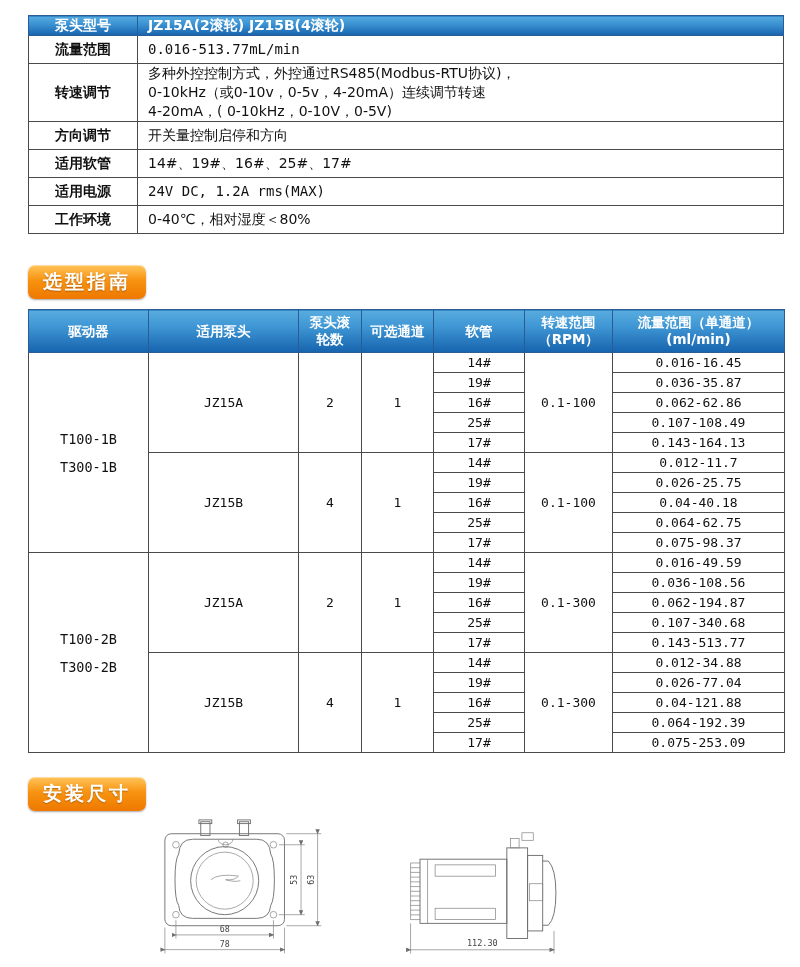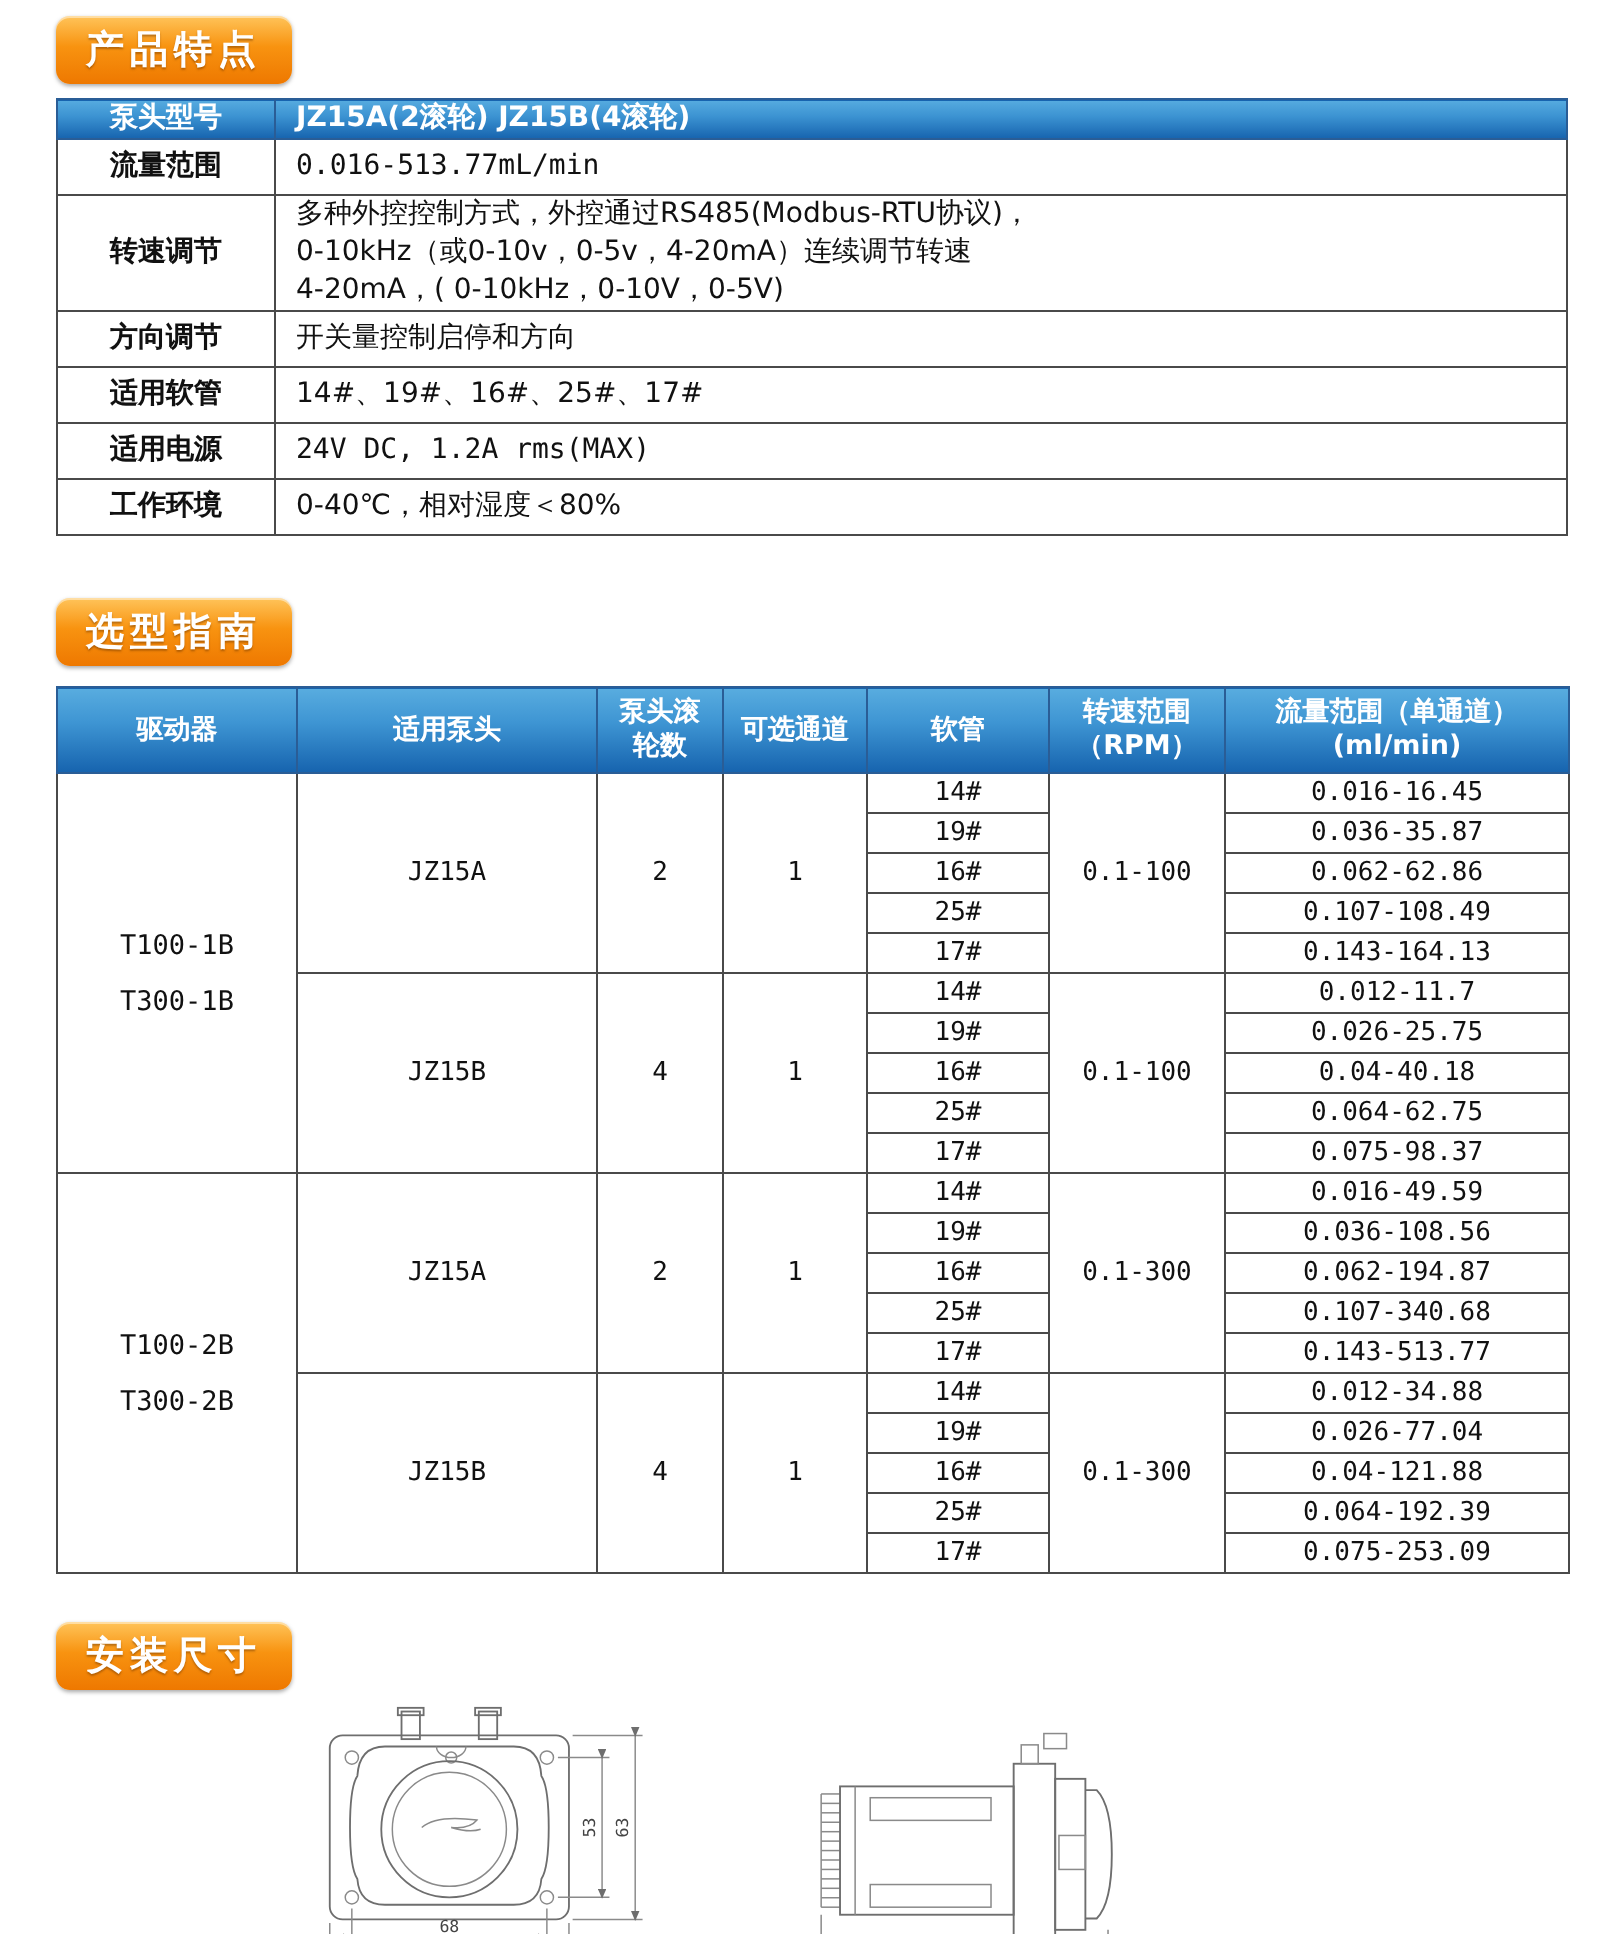--- a/index.html
+++ b/index.html
@@ -52,21 +52,20 @@
   .dim-text{font-size:9px;fill:#444;font-family:"DejaVu Sans Mono","Liberation Mono",monospace;}
   .ln{stroke:#6e6e6e;stroke-width:1;fill:none;}
   .ln2{stroke:#8a8a8a;stroke-width:0.8;fill:none;}
 </style>
 </head>
 <body>
 
 <div class="wrap">
 
   
-  <div class="badge">产品特点</div>
 
   <table class="spec">
     <tbody>
         <tr class="hdr">
       <td class="lbl">泵头型号</td>
       <td>JZ15A(2滚轮) JZ15B(4滚轮)</td>
     </tr>
     <tr>
       <td class="lbl">流量范围</td>
       <td class="mono">0.016-513.77mL/min</td>

